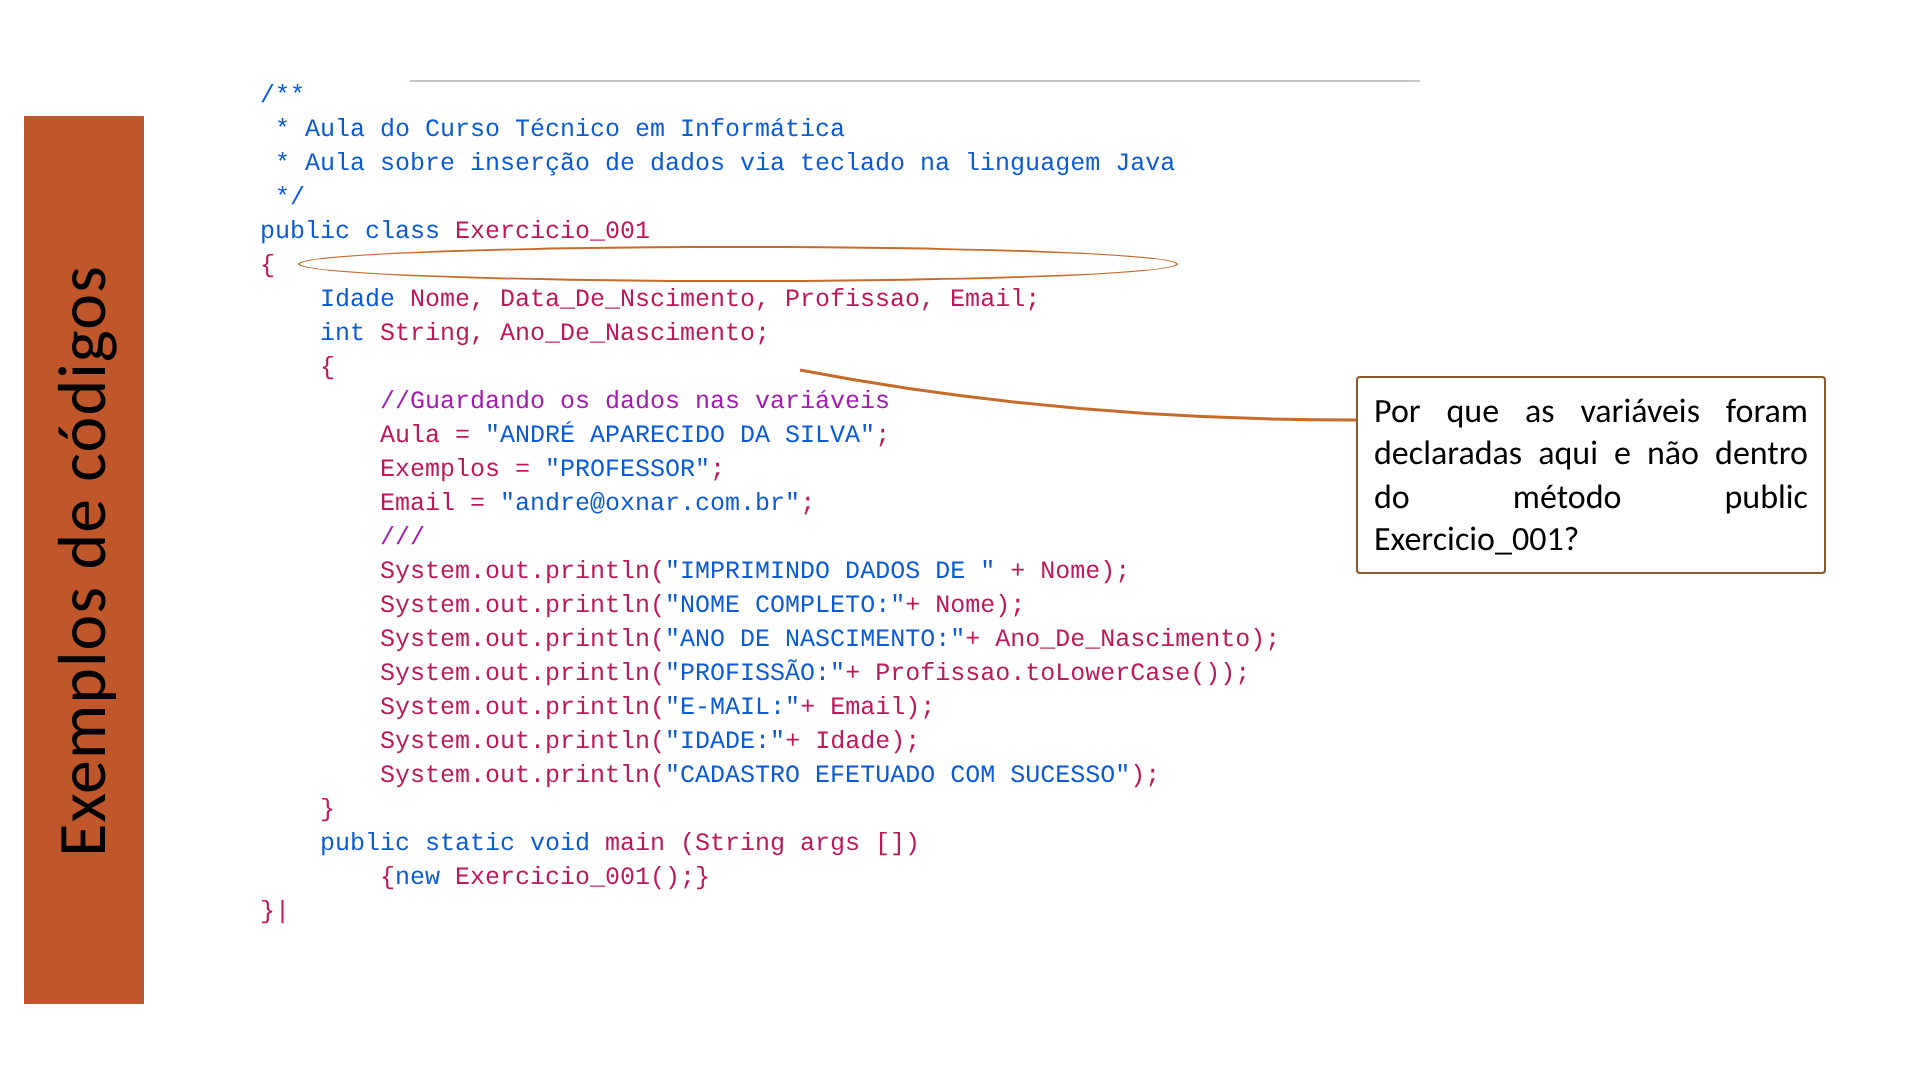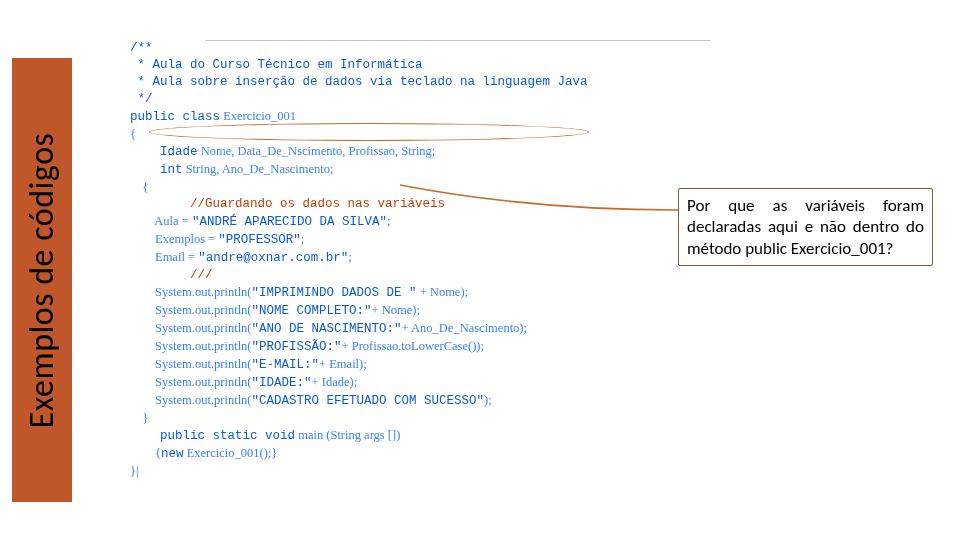--- a/index.html
+++ b/index.html
@@ -36,34 +36,34 @@
     top: 40px;
     right: 30px;
     bottom: 30px;
     font-family: "Courier New", monospace;
     font-size: 12.5px;
     line-height: 17px;
     color: #333;
   }
   .ln { white-space: pre; }
   .cblue { color: #0b5bd6; }
-  .cgreen { color: #c2410c; }
-  .kblack { color: #3b82f6; font-weight: normal; font-family: Liberation Serif, serif; }
+  .cgreen { color: #a21caf; }
+  .kblack { color: #be185d; font-weight: normal; }
   .hr-top {
     position: absolute;
     left: 205px;
     right: 250px;
     top: 40px;
     border-top: 1px solid #bfc7bf;
   }
   .callout {
     position: absolute;
     left: 678px;
     top: 188px;
-    width: 255px;
+    width: 235px;
     background: #fff;
     border: 1px solid #8b5a2b;
     border-radius: 2px;
     padding: 6px 8px;
     font-size: 17px;
     line-height: 1.25;
     text-align: justify;
     color: #000;
   }
   .oval {
@@ -90,21 +90,21 @@
   <div class="sidebar-title">Exemplos de códigos</div>
 </div>
 
 <div class="code-area">
   <div class="ln cblue">/**</div>
   <div class="ln cblue"> * Aula do Curso Técnico em Informática</div>
   <div class="ln cblue"> * Aula sobre inserção de dados via teclado na linguagem Java</div>
   <div class="ln cblue"> */</div>
   <div class="ln"><span class="cblue">public class</span><span class="kblack"> Exercicio_001</span></div>
   <div class="ln kblack">{</div>
-  <div class="ln"><span class="cblue">    Idade</span><span class="kblack"> Nome, Data_De_Nscimento, Profissao, String;</span></div>
+  <div class="ln"><span class="cblue">    Idade</span><span class="kblack"> Nome, Data_De_Nscimento, Profissao, Email;</span></div>
   <div class="ln"><span class="cblue">    int</span><span class="kblack"> String, Ano_De_Nascimento;</span></div>
   <div class="ln kblack">    {</div>
   <div class="ln cgreen">        //Guardando os dados nas variáveis</div>
   <div class="ln"><span class="kblack">        Aula = </span><span class="cblue">"ANDRÉ APARECIDO DA SILVA"</span><span class="kblack">;</span></div>
   <div class="ln"><span class="kblack">        Exemplos = </span><span class="cblue">"PROFESSOR"</span><span class="kblack">;</span></div>
   <div class="ln"><span class="kblack">        Email = </span><span class="cblue">"andre@oxnar.com.br"</span><span class="kblack">;</span></div>
   <div class="ln cgreen">        ///</div>
   <div class="ln"><span class="kblack">        System.out.println(</span><span class="cblue">"IMPRIMINDO DADOS DE "</span><span class="kblack"> + Nome);</span></div>
   <div class="ln"><span class="kblack">        System.out.println(</span><span class="cblue">"NOME COMPLETO:"</span><span class="kblack">+ Nome);</span></div>
   <div class="ln"><span class="kblack">        System.out.println(</span><span class="cblue">"ANO DE NASCIMENTO:"</span><span class="kblack">+ Ano_De_Nascimento);</span></div>

